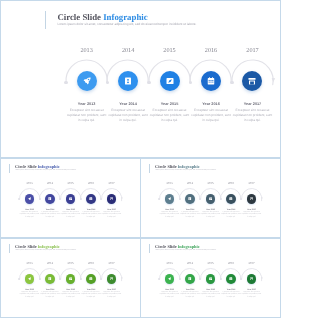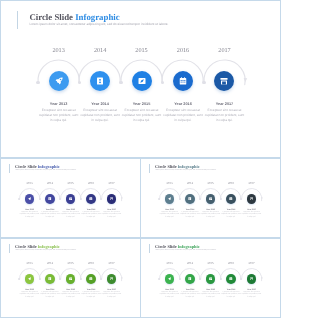--- a/index.html
+++ b/index.html
@@ -25,21 +25,21 @@
   .circ{position:absolute;width:20px;height:20px;border-radius:50%;left:-10px;top:70px;box-shadow:0 1.6px 3.2px rgba(60,140,220,.28);display:flex;align-items:center;justify-content:center;}
   .circ svg{display:block;}
   .h3{position:absolute;width:70px;left:-35px;top:102.3px;text-align:center;font-size:3.8px;font-weight:700;color:#6e6e7a;letter-spacing:0;line-height:3.8px;}
   .ptext{position:absolute;width:39.5px;left:-19.75px;top:106.6px;text-align:center;font-size:3.2px;line-height:5.1px;color:#b0b0ba;}
 </style>
 </head>
 <body>
 
 <div class="grid">
     <div class="slide" id="s0" style="left: 0px; top: 0px; width: 281px; height: 158px;">
-      <div class="canvas" style="width: 281px; height: 142px;">
+      <div class="canvas" style="width: 281px; height: 142px; margin-left: 28px;">
         <div class="hdr-bar" style="left: 16.3px; top: 10.2px; width: 1px; height: 17.6px;"></div>
         <div class="title" style="left: 28.4px; top: 11.9px; font-size: 8.8px;"><span>Circle Slide</span> <span class="accent" style="color: rgb(47, 141, 228);">Infographic</span></div>
         <div class="subtitle" style="left: 28.4px; top: 22.4px; font-size: 3.16px;">Lorem ipsum dolor sit amet, consectetur adipiscing elit, sed do eiusmod tempor incididunt ut labore.</div>
         <div class="item" style="left: 57.6px;">
           <div class="year" style="left: -30px; top: 47.3px; width: 60px; font-size: 6.2px;">2013</div>
           <svg width="47.2" height="31.216257371993606" viewBox="0 0 47.2 31.216257371993606" style="position: absolute; left: -23.6px; top: 56.4px;">
             <path d="M3.0635029250975627 25.216257371993606 A 20.6 20.6 0 1 1 44.13649707490244 25.216257371993606" fill="none" stroke="#e2e2e8" stroke-width="1.15" stroke-linecap="round"></path>
           </svg>
           <div class="dot" style="width: 3.2px; height: 3.2px; left: -22.1365px; top: 80.0163px;"></div>
           <div class="circ" style="background: rgb(61, 155, 240); width: 20px; height: 20px; left: -10px; top: 70px; box-shadow: rgba(60, 120, 190, 0.26) 0px 1.6px 3.2px;">

